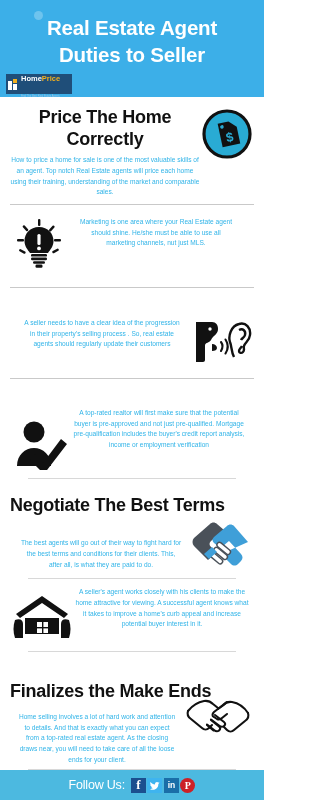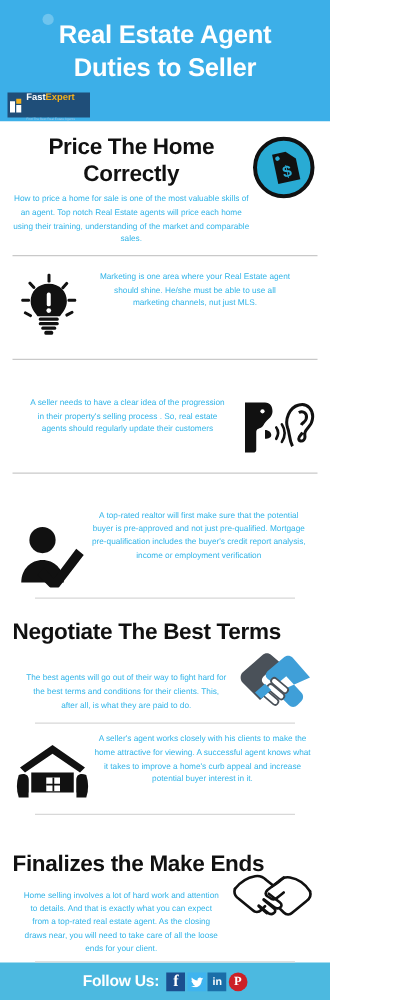--- a/index.html
+++ b/index.html
@@ -118,21 +118,21 @@
   .ref-title { font-size:9px; font-weight:bold; color:#111; margin:0 0 5px 2px; }
   .ref-link { font-size:5.2px; color:#3a3a3a; line-height:1.95; margin-left:6px; word-break:break-all; }
 
   
   .footer {
     flex:0 0 30px;
     background:#4cb9e0;
     display:flex; align-items:center; justify-content:center;
     gap:6px;
   }
-  .footer-label { color:#ffffff; font-size:12.5px; font-weight:bold; letter-spacing:-0.2px; }
+  .footer-label { color:#ffffff; font-size:12.5px; font-weight:normal; letter-spacing:-0.2px; }
   .social { display:flex; align-items:center; gap:1.5px; }
   .sq { width:15px; height:15px; display:flex; align-items:center; justify-content:center; color:#fff; font-weight:bold; }
   .sq-fb { background:#1b4f8f; font-size:13px; font-family:"Liberation Serif", serif; }
   .sq-tw { background:#3fb4ef; font-size:10px; }
   .sq-li { background:#1a6ea8; font-size:8.5px; font-style:normal; }
   .sq-pi { background:transparent; }
   .pin-circle { width:15px; height:15px; border-radius:50%; background:#cc2127; color:#fff; display:flex; align-items:center; justify-content:center; font-size:10px; font-family:"Liberation Serif", serif; font-weight:bold; }
 </style>
 </head>
 <body>
@@ -145,21 +145,21 @@
     <span class="dot dot-3"></span>
     <span class="dot dot-4"></span>
     <div class="header-title">Real Estate Agent Duties to Seller</div>
     <div class="logo">
       <span class="logo-mark">
           <i></i>
           <i></i>
           <i></i>
         </span>
       <span class="logo-text">
-        <span class="logo-name"><span>Fast</span><span class="lg-accent">Expert</span></span>
+        <span class="logo-name"><span>Home</span><span class="lg-accent">Price</span></span>
         <span class="logo-tag">Find The Best Real Estate Agents</span>
       </span>
     </div>
   </div>
 
   <div class="section" id="sec-1">
     <div class="sec-title">Price The Home Correctly</div>
     <div class="sec-body">How to price a home for sale is one of the most valuable skills of an agent. Top notch Real Estate agents will price each home using their training, understanding of the market and comparable sales.</div>
     <div class="badge">
       <svg width="50" height="50" viewBox="0 0 50 50">

